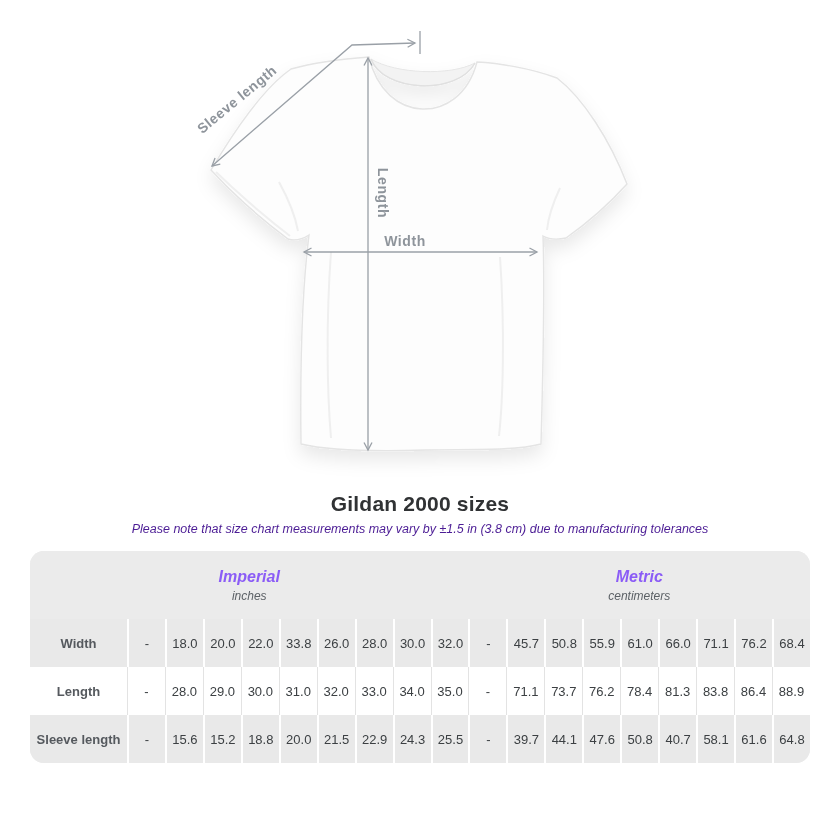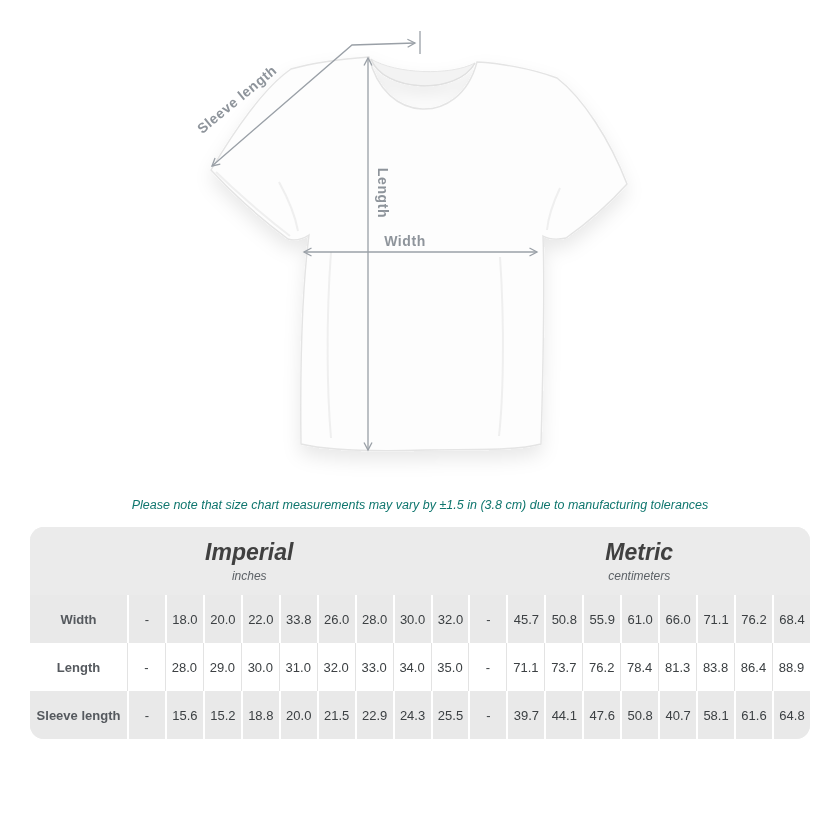--- a/index.html
+++ b/index.html
@@ -14,34 +14,34 @@
   .stage svg{position:absolute;left:0;top:0;}
   .shirt{fill:#fdfdfd;stroke:#e4e4e4;stroke-width:1.4;}
   .fold{fill:none;stroke:#efefef;stroke-width:2;}
   .collar-line{fill:none;stroke:#e0e0e0;stroke-width:1.4;}
   .neck-hole{fill:#f3f3f3;stroke:#e6e6e6;stroke-width:1;}
   .meas{fill:none;stroke:#9aa0a7;stroke-width:1.3;}
   .meas-label{fill:#8e949b;font-size:14px;font-weight:bold;letter-spacing:.6px;}
   
   .caption{text-align:center;padding-top:12px;}
   .caption h1{margin:0;font-size:21px;font-weight:bold;color:#303234;letter-spacing:.2px;}
-  .caption .subtitle{margin:6px 0 0;font-size:12.5px;font-style:italic;color:#0f766e;}
+  .caption .subtitle{margin:6px 0 0;font-size:12.5px;font-style:italic;color:#4c1d95;}
   
   .table-wrap{
     margin:15px 30px 0 30px;width:780px;
     background:#ebebeb;border-radius:14px;overflow:hidden;
   }
   table.size-table{width:100%;border-collapse:separate;border-spacing:0;table-layout:fixed;}
   .size-table col.label-col{width:97px;}
   .size-table td,.size-table th{
     text-align:center;vertical-align:middle;padding:0;
     font-size:13px;color:#3c4043;
   }
   tr.group-row td{background:#ebebeb;height:68px;}
-  .g-name{font-size:23px;font-weight:bold;font-style:italic;color:#404040;}
+  .g-name{font-size:16px;font-weight:bold;font-style:italic;color:#8b5cf6;}
   .g-sub{font-size:12px;font-style:italic;color:#5c6166;margin-top:3px;}
   tr.sizes-row th{
     background:#ffffff;height:48px;font-weight:bold;color:#55595e;
     border-left:1.5px solid #e3e3e3;
   }
   tr.sizes-row th:first-child{border-left:none;}
   tr.data-row td{height:48px;}
   tr.row-gray td{background:#e9e9e9;border-left:2px solid #ffffff;}
   tr.row-gray td:first-child{border-left:none;}
   tr.row-white td{background:#ffffff;border-left:1.5px solid #e3e3e3;}
@@ -97,20 +97,21 @@
       <line class="meas" x1="368" y1="58" x2="368" y2="450" marker-start="url(#arrow)" marker-end="url(#arrow)"></line>
       <line class="meas" x1="304" y1="252" x2="537" y2="252" marker-start="url(#arrow)" marker-end="url(#arrow)"></line>
       <text class="meas-label" x="240" y="103" text-anchor="middle" transform="rotate(-39.5 240 103)">Sleeve length</text>
       <text class="meas-label" x="378" y="193" text-anchor="middle" transform="rotate(90 378 193)">Length</text>
       <text class="meas-label" x="405" y="246" text-anchor="middle">Width</text>
     </g>
   </svg>
 </div>
 
 <div class="caption">
+  <h1>Gildan 2000 sizes</h1>
   <p class="subtitle">Please note that size chart measurements may vary by ±1.5 in (3.8 cm) due to manufacturing tolerances</p>
 </div>
 
 <div class="table-wrap">
   <table class="size-table">
     <colgroup id="cols">
         <col class="label-col">
         <col>
         <col>
         <col>

